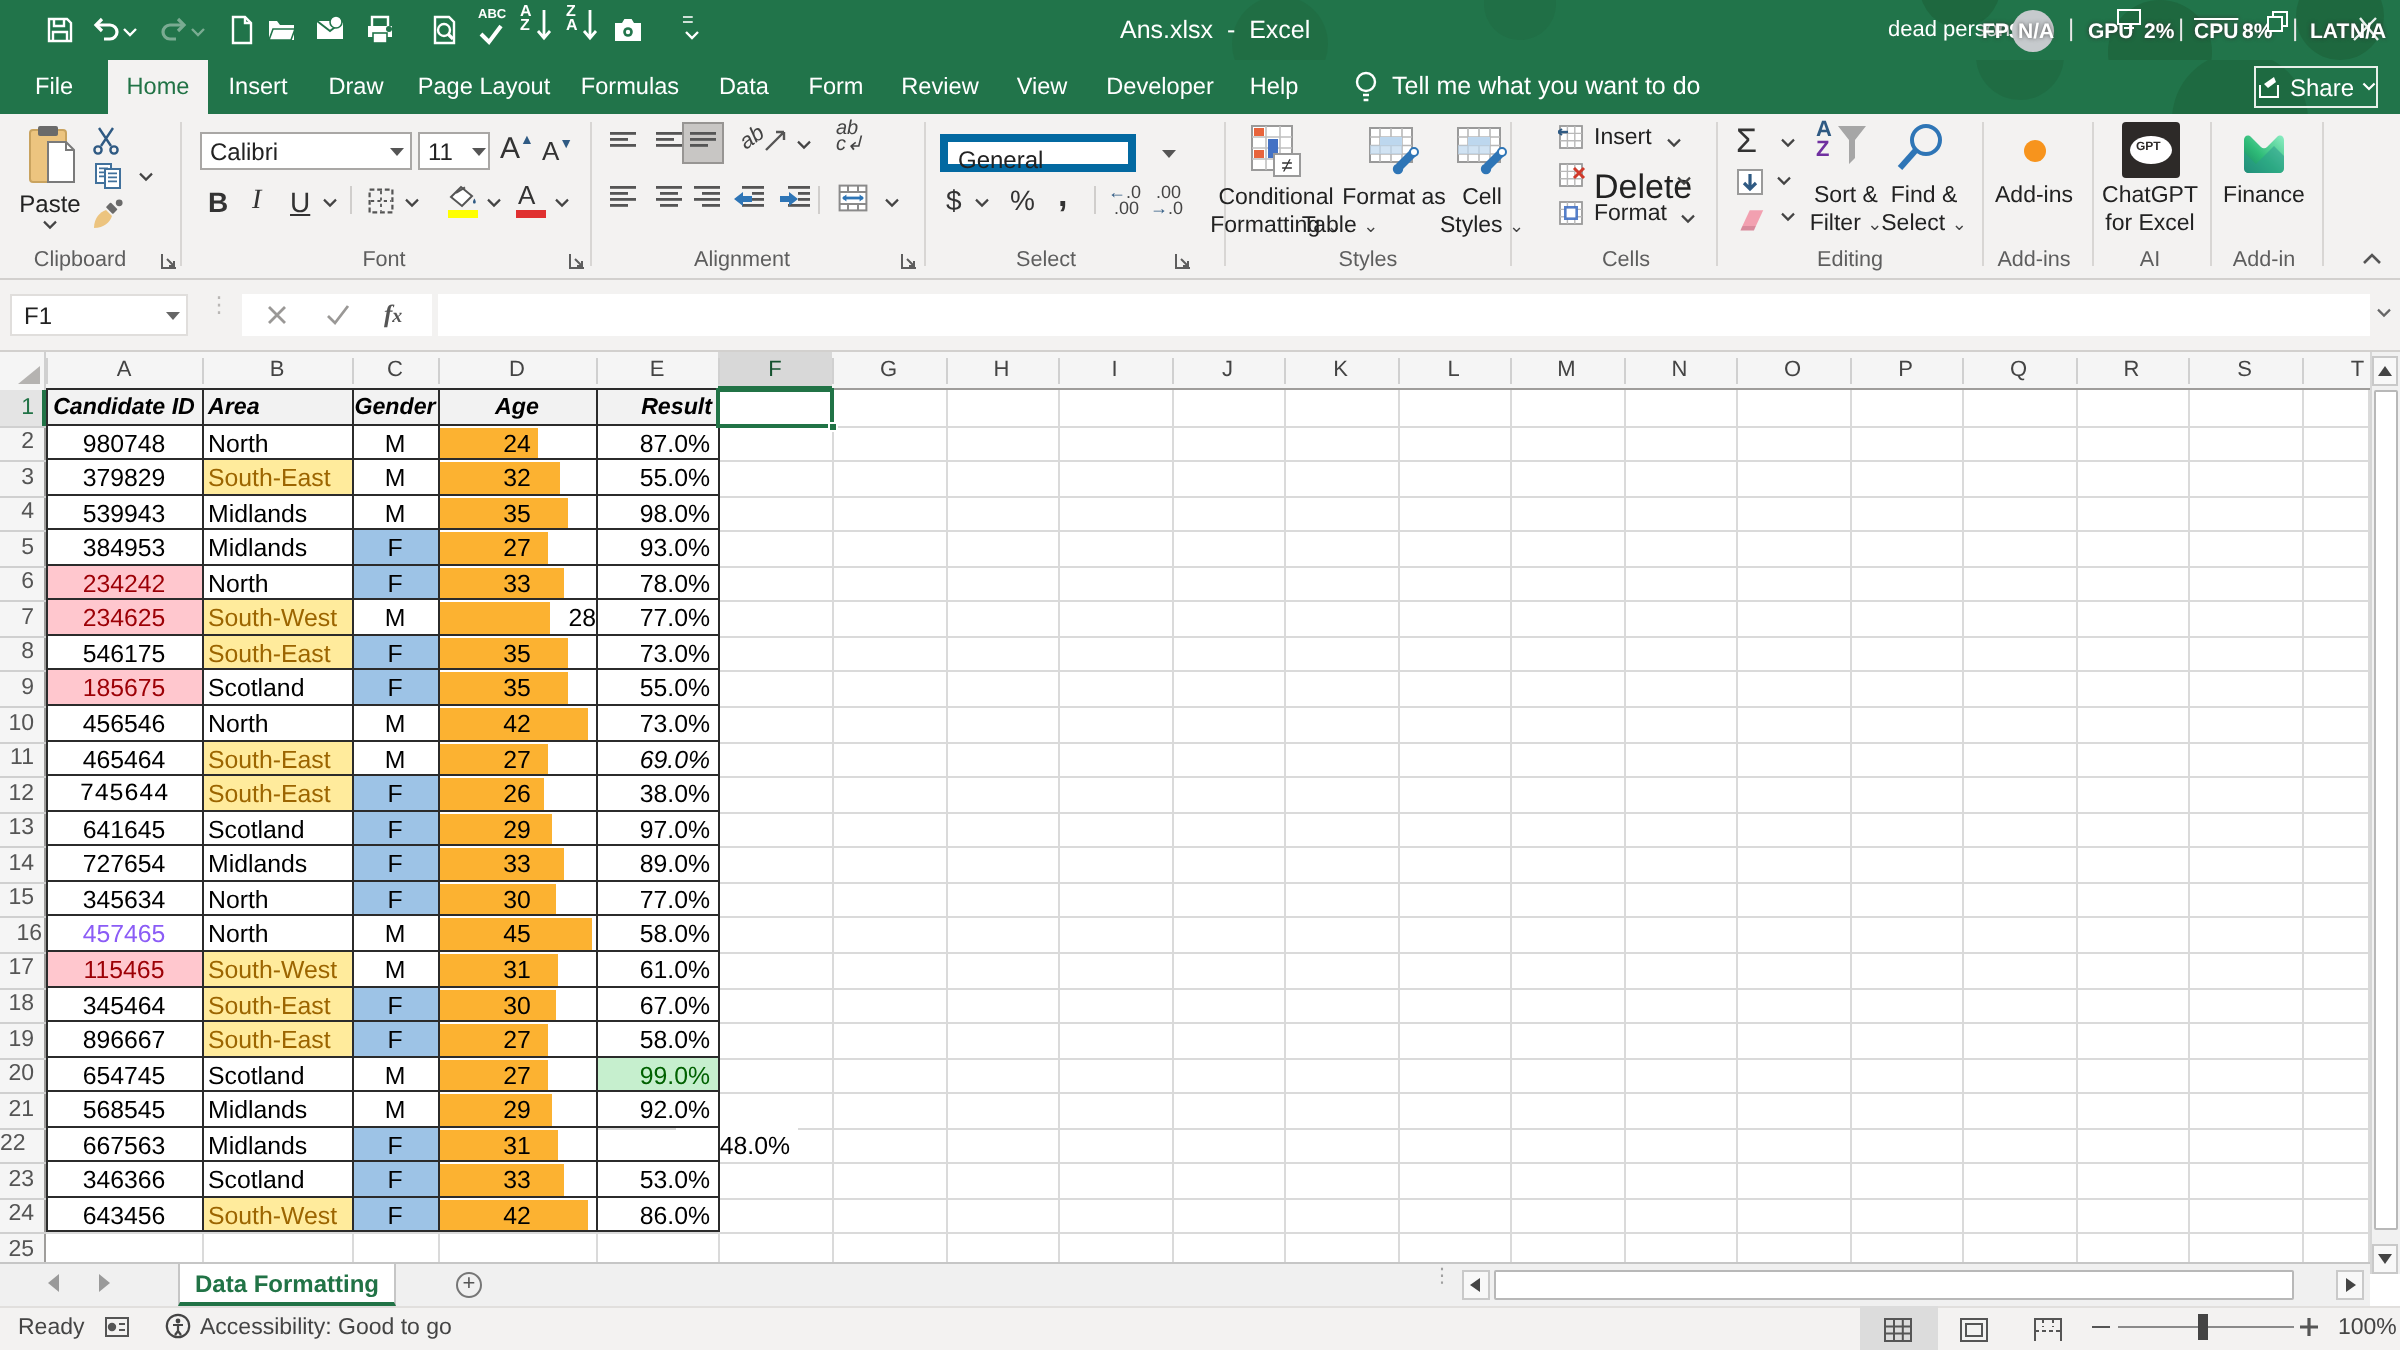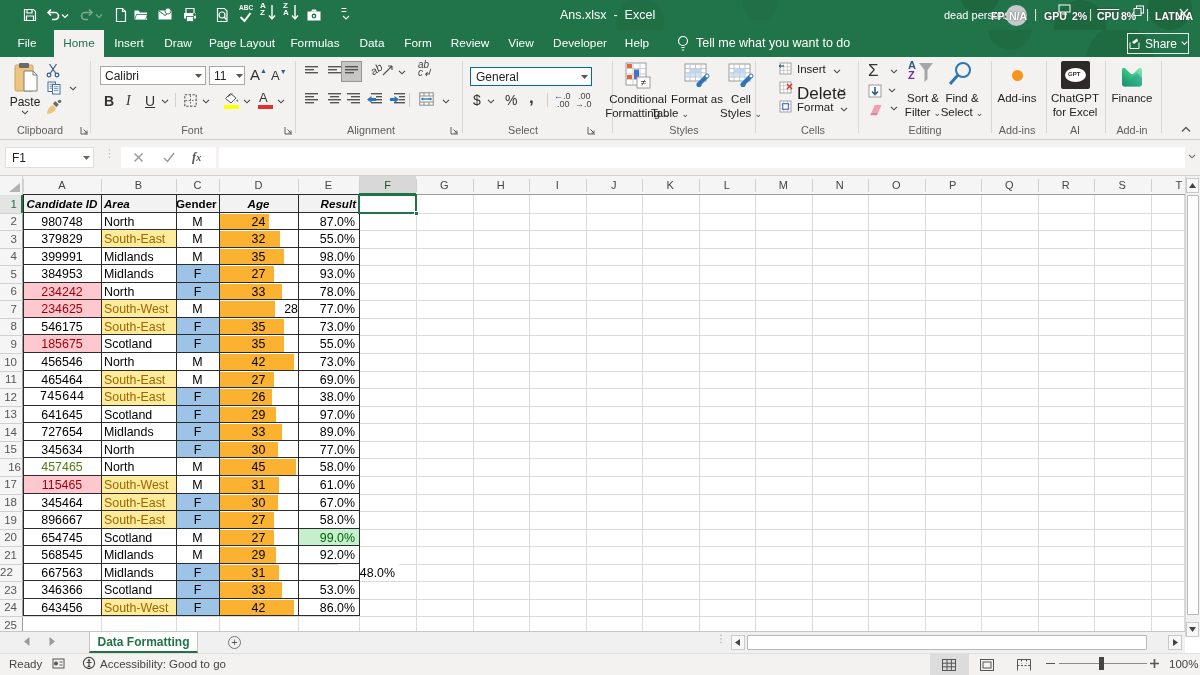--- a/index.html
+++ b/index.html
@@ -291,21 +291,21 @@
     <path d="M2.5 7h10" stroke="#2e75b6" stroke-width="1.4"></path>
     <path d="M2 7l2.2-1.8v3.6zM13 7l-2.2-1.8v3.6z" fill="#2e75b6" stroke="none"></path>
   </svg>
 <svg class="abs" style="left:442px;top:99px" width="8" height="5" viewBox="0 0 8 5" fill="none" stroke="#444" stroke-width="1.1">
     <path d="M1 .8l3 3 3-3"></path>
   </svg>
 <div class="abs" style="left:371px;top:124px;transform:translateX(-50%);color:#5e5e5e;font-size:10.8px;white-space:nowrap">Alignment</div>
 <svg class="abs" style="left:450px;top:126px" width="9" height="9" viewBox="0 0 9 9" stroke="#5e5e5e" fill="none" stroke-width="1">
     <path d="M1 1v7h7M3.5 3.5L7 7M7 4.5V7H4.5"></path>
   </svg>
-<div class="abs" style="left:470px;top:67px;width:122px;height:19px;background:#fff;border:1px solid #0369a1;font-size:12px;color:#222;padding:2px 5px">General</div>
+<div class="abs" style="left:470px;top:67px;width:98px;height:19px;background:#fff;border:4px solid #0369a1;font-size:12px;color:#222;padding:2px 5px">General</div>
 <svg class="abs" style="left:581px;top:75px" width="7" height="4" viewBox="0 0 7 4" fill="#555">
     <path d="M0 0h7L3.5 4z"></path>
   </svg>
 <div class="abs" style="left:473px;top:92px;color:#333;font-size:14px">$</div>
 <svg class="abs" style="left:487px;top:99px" width="8" height="5" viewBox="0 0 8 5" fill="none" stroke="#444" stroke-width="1.1">
     <path d="M1 .8l3 3 3-3"></path>
   </svg>
 <div class="abs" style="left:505px;top:92px;color:#333;font-size:14px">%</div>
 <div class="abs" style="left:529px;top:88px;color:#333;font-size:17px;font-weight:bold">,</div>
 <div class="abs" style="left:547px;top:93px;width:1px;height:14px;background:#d0cecc"></div>
@@ -593,40 +593,40 @@
 <div class="abs" style="left:0;top:405.32px;width:23px;height:1px;background:#d0d0d0"></div>
 <div class="abs" style="left:0;top:405.32px;width:22px;height:17.56px;background:transparent;font-size:11.5px;color:#555;text-align:right;padding:2.5px 5px 0 0">23</div>
 <div class="abs" style="left:0;top:422.88px;width:23px;height:1px;background:#d0d0d0"></div>
 <div class="abs" style="left:0;top:422.88px;width:22px;height:17.56px;background:transparent;font-size:11.5px;color:#555;text-align:right;padding:2.5px 5px 0 0">24</div>
 <div class="abs" style="left:0;top:440.44px;width:23px;height:1px;background:#d0d0d0"></div>
 <div class="abs" style="left:0;top:440.44px;width:22px;height:17.56px;background:transparent;font-size:11.5px;color:#555;text-align:right;padding:2.5px 5px 0 0">25</div>
 
 <div class="abs" style="left:21px;top:19.00px;width:2px;height:17.56px;background:#217346"></div>
 <div class="abs" style="left:23.00px;top:19.00px;width:78.00px;height:17.56px;background:#f2f2f2;color:#000;font-size:11.6px;text-align:center;font-weight:bold;font-style:italic;padding-top:2px;">Candidate ID</div>
 <div class="abs" style="left:101.00px;top:19.00px;width:75.00px;height:17.56px;background:#f2f2f2;color:#000;font-size:11.6px;text-align:left;font-weight:bold;font-style:italic;padding-top:2px;padding-left:3px;">Area</div>
-<div class="abs" style="left:176.00px;top:19.00px;width:43.00px;height:17.56px;background:#f2f2f2;color:#000;font-size:11.6px;text-align:left;font-weight:bold;padding-top:2px;">Gender</div>
+<div class="abs" style="left:176.00px;top:19.00px;width:43.00px;height:17.56px;background:#f2f2f2;color:#000;font-size:11.6px;text-align:center;font-weight:bold;font-style:italic;padding-top:2px;">Gender</div>
 <div class="abs" style="left:219.00px;top:19.00px;width:79.00px;height:17.56px;background:#f2f2f2;color:#000;font-size:11.6px;text-align:center;font-weight:bold;font-style:italic;padding-top:2px;">Age</div>
 <div class="abs" style="left:298.00px;top:19.00px;width:61.00px;height:17.56px;background:#f2f2f2;color:#000;font-size:11.6px;text-align:right;font-weight:bold;font-style:italic;padding-top:2px;padding-right:3px;">Result</div>
 <div class="abs" style="left:23.00px;top:36.56px;width:78.00px;height:17.56px;background:#fff;color:#000;font-size:12.4px;text-align:center;padding-top:2px;">980748</div>
 <div class="abs" style="left:101.00px;top:36.56px;width:75.00px;height:17.56px;background:#fff;color:#000;font-size:12.4px;text-align:left;padding-top:2px;padding-left:3px;">North</div>
 <div class="abs" style="left:176.00px;top:36.56px;width:43.00px;height:17.56px;background:#fff;color:#000;font-size:12.4px;text-align:center;padding-top:2px;">M</div>
 <div class="abs" style="left:219px;top:36.56px;width:79px;height:17.56px;background:#fff">
       <div class="abs" style="left:1px;top:1px;width:49.4px;height:15.56px;background:#fcb231"></div>
       <div class="abs" style="left:0;top:2px;width:79px;text-align:center;font-size:12.4px;color:#000">24</div>
     </div>
 <div class="abs" style="left:298.00px;top:36.56px;width:61.00px;height:17.56px;background:#fff;color:#000;font-size:12.4px;text-align:right;padding-top:2px;padding-right:4px;">87.0%</div>
 <div class="abs" style="left:23.00px;top:54.12px;width:78.00px;height:17.56px;background:#fff;color:#000;font-size:12.4px;text-align:center;padding-top:2px;">379829</div>
 <div class="abs" style="left:101.00px;top:54.12px;width:75.00px;height:17.56px;background:#ffeb9c;color:#9c6500;font-size:12.4px;text-align:left;padding-top:2px;padding-left:3px;">South-East</div>
 <div class="abs" style="left:176.00px;top:54.12px;width:43.00px;height:17.56px;background:#fff;color:#000;font-size:12.4px;text-align:center;padding-top:2px;">M</div>
 <div class="abs" style="left:219px;top:54.12px;width:79px;height:17.56px;background:#fff">
       <div class="abs" style="left:1px;top:1px;width:60.2px;height:15.56px;background:#fcb231"></div>
       <div class="abs" style="left:0;top:2px;width:79px;text-align:center;font-size:12.4px;color:#000">32</div>
     </div>
 <div class="abs" style="left:298.00px;top:54.12px;width:61.00px;height:17.56px;background:#fff;color:#000;font-size:12.4px;text-align:right;padding-top:2px;padding-right:4px;">55.0%</div>
-<div class="abs" style="left:23.00px;top:71.68px;width:78.00px;height:17.56px;background:#fff;color:#000;font-size:12.4px;text-align:center;padding-top:2px;">399991</div>
+<div class="abs" style="left:23.00px;top:71.68px;width:78.00px;height:17.56px;background:#fff;color:#000;font-size:12.4px;text-align:center;padding-top:2px;">539943</div>
 <div class="abs" style="left:101.00px;top:71.68px;width:75.00px;height:17.56px;background:#fff;color:#000;font-size:12.4px;text-align:left;padding-top:2px;padding-left:3px;">Midlands</div>
 <div class="abs" style="left:176.00px;top:71.68px;width:43.00px;height:17.56px;background:#fff;color:#000;font-size:12.4px;text-align:center;padding-top:2px;">M</div>
 <div class="abs" style="left:219px;top:71.68px;width:79px;height:17.56px;background:#fff">
       <div class="abs" style="left:1px;top:1px;width:64.2px;height:15.56px;background:#fcb231"></div>
       <div class="abs" style="left:0;top:2px;width:79px;text-align:center;font-size:12.4px;color:#000">35</div>
     </div>
 <div class="abs" style="left:298.00px;top:71.68px;width:61.00px;height:17.56px;background:#fff;color:#000;font-size:12.4px;text-align:right;padding-top:2px;padding-right:4px;">98.0%</div>
 <div class="abs" style="left:23.00px;top:89.24px;width:78.00px;height:17.56px;background:#fff;color:#000;font-size:12.4px;text-align:center;padding-top:2px;">384953</div>
 <div class="abs" style="left:101.00px;top:89.24px;width:75.00px;height:17.56px;background:#fff;color:#000;font-size:12.4px;text-align:left;padding-top:2px;padding-left:3px;">Midlands</div>
 <div class="abs" style="left:176.00px;top:89.24px;width:43.00px;height:17.56px;background:#9dc3e6;color:#000;font-size:12.4px;text-align:center;padding-top:2px;">F</div>
@@ -675,21 +675,21 @@
       <div class="abs" style="left:0;top:2px;width:79px;text-align:center;font-size:12.4px;color:#000">42</div>
     </div>
 <div class="abs" style="left:298.00px;top:177.04px;width:61.00px;height:17.56px;background:#fff;color:#000;font-size:12.4px;text-align:right;padding-top:2px;padding-right:4px;">73.0%</div>
 <div class="abs" style="left:23.00px;top:194.60px;width:78.00px;height:17.56px;background:#fff;color:#000;font-size:12.4px;text-align:center;padding-top:2px;">465464</div>
 <div class="abs" style="left:101.00px;top:194.60px;width:75.00px;height:17.56px;background:#ffeb9c;color:#9c6500;font-size:12.4px;text-align:left;padding-top:2px;padding-left:3px;">South-East</div>
 <div class="abs" style="left:176.00px;top:194.60px;width:43.00px;height:17.56px;background:#fff;color:#000;font-size:12.4px;text-align:center;padding-top:2px;">M</div>
 <div class="abs" style="left:219px;top:194.60px;width:79px;height:17.56px;background:#fff">
       <div class="abs" style="left:1px;top:1px;width:53.5px;height:15.56px;background:#fcb231"></div>
       <div class="abs" style="left:0;top:2px;width:79px;text-align:center;font-size:12.4px;color:#000">27</div>
     </div>
-<div class="abs" style="left:298.00px;top:194.60px;width:61.00px;height:17.56px;background:#fff;color:#000;font-size:12.4px;text-align:right;padding-top:2px;padding-right:4px;">69.0%</div>
+<div class="abs" style="left:298.00px;top:194.60px;width:61.00px;height:17.56px;background:#fff;color:#000;font-size:12.4px;text-align:right;padding-top:2px;padding-right:4px;font-style:italic;">69.0%</div>
 <div class="abs" style="left:23.00px;top:212.16px;width:78.00px;height:17.56px;background:#fff;color:#000;font-size:12.4px;text-align:center;padding-top:2px;font-family:Liberation Mono, monospace;">745644</div>
 <div class="abs" style="left:101.00px;top:212.16px;width:75.00px;height:17.56px;background:#ffeb9c;color:#9c6500;font-size:12.4px;text-align:left;padding-top:2px;padding-left:3px;">South-East</div>
 <div class="abs" style="left:176.00px;top:212.16px;width:43.00px;height:17.56px;background:#9dc3e6;color:#000;font-size:12.4px;text-align:center;padding-top:2px;">F</div>
 <div class="abs" style="left:219px;top:212.16px;width:79px;height:17.56px;background:#fff">
       <div class="abs" style="left:1px;top:1px;width:52.1px;height:15.56px;background:#fcb231"></div>
       <div class="abs" style="left:0;top:2px;width:79px;text-align:center;font-size:12.4px;color:#000">26</div>
     </div>
 <div class="abs" style="left:298.00px;top:212.16px;width:61.00px;height:17.56px;background:#fff;color:#000;font-size:12.4px;text-align:right;padding-top:2px;padding-right:4px;">38.0%</div>
 <div class="abs" style="left:23.00px;top:229.72px;width:78.00px;height:17.56px;background:#fff;color:#000;font-size:12.4px;text-align:center;padding-top:2px;">641645</div>
 <div class="abs" style="left:101.00px;top:229.72px;width:75.00px;height:17.56px;background:#fff;color:#000;font-size:12.4px;text-align:left;padding-top:2px;padding-left:3px;">Scotland</div>
@@ -708,21 +708,21 @@
     </div>
 <div class="abs" style="left:298.00px;top:247.28px;width:61.00px;height:17.56px;background:#fff;color:#000;font-size:12.4px;text-align:right;padding-top:2px;padding-right:4px;">89.0%</div>
 <div class="abs" style="left:23.00px;top:264.84px;width:78.00px;height:17.56px;background:#fff;color:#000;font-size:12.4px;text-align:center;padding-top:2px;">345634</div>
 <div class="abs" style="left:101.00px;top:264.84px;width:75.00px;height:17.56px;background:#fff;color:#000;font-size:12.4px;text-align:left;padding-top:2px;padding-left:3px;">North</div>
 <div class="abs" style="left:176.00px;top:264.84px;width:43.00px;height:17.56px;background:#9dc3e6;color:#000;font-size:12.4px;text-align:center;padding-top:2px;">F</div>
 <div class="abs" style="left:219px;top:264.84px;width:79px;height:17.56px;background:#fff">
       <div class="abs" style="left:1px;top:1px;width:57.5px;height:15.56px;background:#fcb231"></div>
       <div class="abs" style="left:0;top:2px;width:79px;text-align:center;font-size:12.4px;color:#000">30</div>
     </div>
 <div class="abs" style="left:298.00px;top:264.84px;width:61.00px;height:17.56px;background:#fff;color:#000;font-size:12.4px;text-align:right;padding-top:2px;padding-right:4px;">77.0%</div>
-<div class="abs" style="left:23.00px;top:282.40px;width:78.00px;height:17.56px;background:#fff;color:#4d7c0f;font-size:12.4px;text-align:center;padding-top:2px;">457465</div>
+<div class="abs" style="left:23.00px;top:282.40px;width:78.00px;height:17.56px;background:#fff;color:#8b5cf6;font-size:12.4px;text-align:center;padding-top:2px;">457465</div>
 <div class="abs" style="left:101.00px;top:282.40px;width:75.00px;height:17.56px;background:#fff;color:#000;font-size:12.4px;text-align:left;padding-top:2px;padding-left:3px;">North</div>
 <div class="abs" style="left:176.00px;top:282.40px;width:43.00px;height:17.56px;background:#fff;color:#000;font-size:12.4px;text-align:center;padding-top:2px;">M</div>
 <div class="abs" style="left:219px;top:282.40px;width:79px;height:17.56px;background:#fff">
       <div class="abs" style="left:1px;top:1px;width:76.0px;height:15.56px;background:#fcb231"></div>
       <div class="abs" style="left:0;top:2px;width:79px;text-align:center;font-size:12.4px;color:#000">45</div>
     </div>
 <div class="abs" style="left:298.00px;top:282.40px;width:61.00px;height:17.56px;background:#fff;color:#000;font-size:12.4px;text-align:right;padding-top:2px;padding-right:4px;">58.0%</div>
 <div class="abs" style="left:23.00px;top:299.96px;width:78.00px;height:17.56px;background:#ffc7ce;color:#9c0006;font-size:12.4px;text-align:center;padding-top:2px;">115465</div>
 <div class="abs" style="left:101.00px;top:299.96px;width:75.00px;height:17.56px;background:#ffeb9c;color:#9c6500;font-size:12.4px;text-align:left;padding-top:2px;padding-left:3px;">South-West</div>
 <div class="abs" style="left:176.00px;top:299.96px;width:43.00px;height:17.56px;background:#fff;color:#000;font-size:12.4px;text-align:center;padding-top:2px;">M</div>

